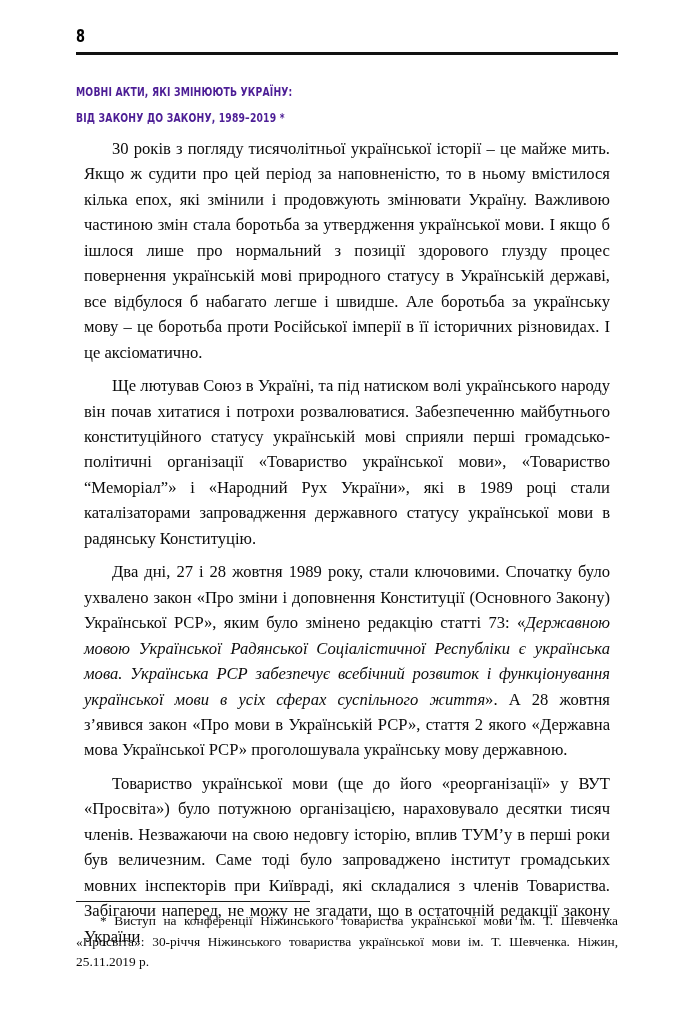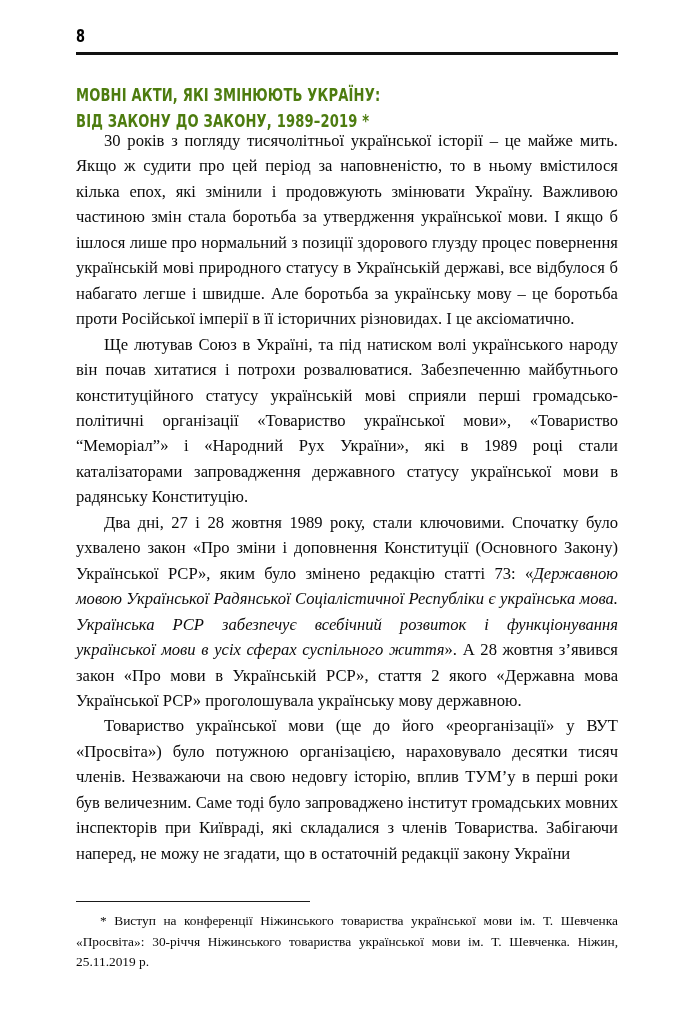--- a/index.html
+++ b/index.html
@@ -48,24 +48,24 @@
   }
 
   
   .chapter-title {
     position: absolute;
     left: 76px;
     top: 72px;
     width: 560px;
     font-family: "DejaVu Sans Condensed", "Liberation Sans Narrow", "Liberation Sans", sans-serif;
     font-weight: bold;
-    font-size: 17px;
+    font-size: 12px;
     line-height: 25.5px;
     letter-spacing: 0.2px;
-    color: #4d7c0f;
+    color: #4c1d95;
     text-transform: uppercase;
   }
   .chapter-title .tline {
     display: block;
     transform: scaleX(0.855);
     transform-origin: left center;
     white-space: nowrap;
   }
 
   
@@ -74,21 +74,21 @@
     left: 76px;
     top: 128px;
     width: 542px;
     font-size: 16.6px;
     line-height: 25.45px;
     text-align: justify;
     text-justify: inter-word;
     hyphens: manual;
   }
   .body-text p {
-    margin: 0;
+    margin: 8px;
     text-indent: 28px;
     text-align: justify;
   }
   .body-text em {
   }
 
   
   .footnote {
     position: absolute;
     left: 76px;

